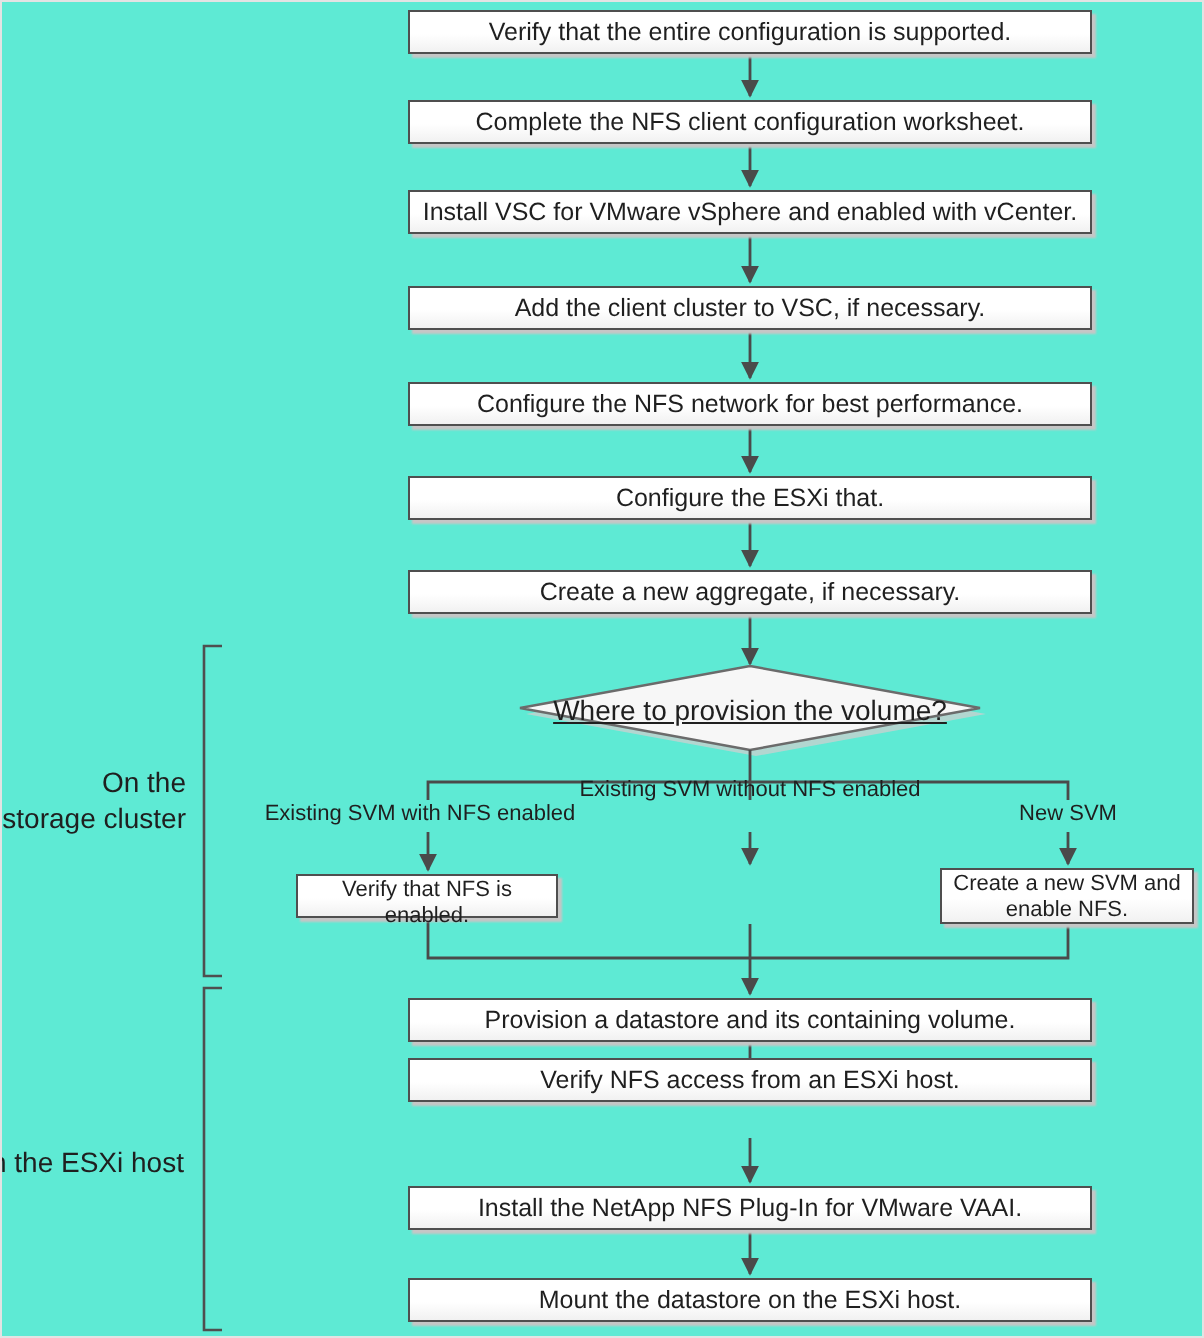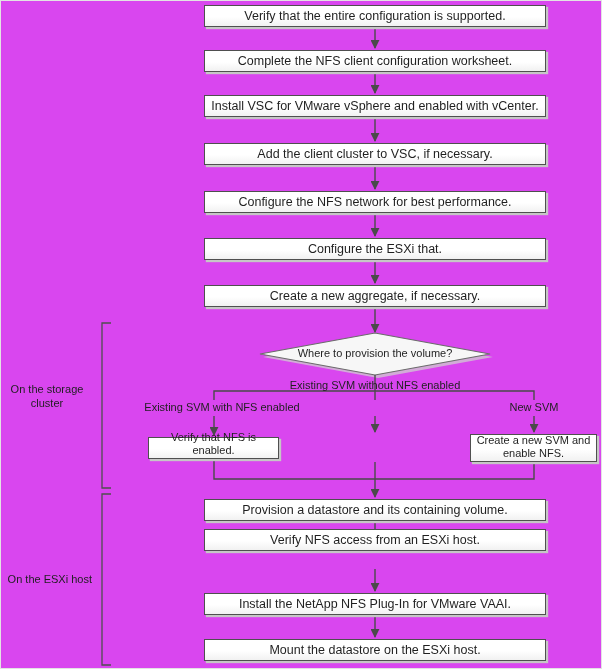--- a/index.html
+++ b/index.html
@@ -1,20 +1,20 @@
 <!DOCTYPE html>
 <html><head>
 <meta charset="utf-8">
 <title>Flowchart</title>
 <style>
   html,body{margin:0;padding:0;background:#fff;}
   #canvas{
     position:relative;
     width:602px;height:669px;
-    background:#d946ef;
+    background:#5eead4;
     border:1px solid #e3e3e3;
     box-sizing:border-box;
     font-family:"Liberation Sans","DejaVu Sans",sans-serif;
     color:#1f1f1f;
     overflow:hidden;
   }
   .step-box{
     position:absolute;
     left:203px;width:342px;height:22px;
     box-sizing:border-box;
@@ -24,43 +24,44 @@
     display:flex;align-items:center;justify-content:center;
     font-size:12.5px;
     white-space:nowrap;
   }
   .branch-box{
     position:absolute;
     box-sizing:border-box;
     border:1px solid #4f4f4f;
     background:linear-gradient(180deg,#ffffff 55%,#f1f1f1 100%);
     box-shadow:2px 2px 1px #c6c6c6;
-    display:flex;align-items:flex-end;justify-content:center;
+    display:flex;align-items:flex-start;justify-content:center;
     font-size:11px;line-height:1.2;
     text-align:center;
     padding:1px 4px;
   }
   .branch-label{
     position:absolute;
     font-size:11px;
     text-align:center;
     white-space:nowrap;
   }
   .section-label{
     position:absolute;
-    font-size:11px;line-height:1.3;
-    text-align:center;
+    font-size:14px;line-height:1.3;
+    text-align:right;
     color:#1f1f1f;
   }
   .decision-text{
     position:absolute;
     left:264px;top:346px;width:220px;
     text-align:center;
-    font-size:11px;
+    font-size:14px;
     white-space:nowrap;
+    text-decoration:underline;
   }
   svg.connectors{position:absolute;left:0;top:0;}
 </style>
 </head>
 <body>
 
 <div id="canvas">
 
   <svg class="connectors" width="602" height="669" viewBox="0 0 602 669">
     <defs>
@@ -127,22 +128,22 @@
     </div>
   <div class="step-box" style="top:237px">
       <span>Configure the ESXi that.</span>
     </div>
   <div class="step-box" style="top:284px">
       <span>Create a new aggregate, if necessary.</span>
     </div>
 
   <div class="decision-text">Where to provision the volume?</div>
 
-  <div class="branch-label" style="left:141px;top:400px;width:160px">Existing SVM with NFS enabled</div>
-  <div class="branch-label" style="left:284px;top:378px;width:180px">Existing SVM without NFS enabled</div>
+  <div class="branch-label" style="left:129px;top:400px;width:160px">Existing SVM with NFS enabled</div>
+  <div class="branch-label" style="left:284px;top:388px;width:180px">Existing SVM without NFS enabled</div>
   <div class="branch-label" style="left:473px;top:400px;width:120px">New SVM</div>
 
   <div class="branch-box" style="left:147px;top:436px;width:131px;height:22px">
       <span>Verify that NFS is enabled.</span>
     </div>
   <div class="branch-box" style="left:469px;top:433px;width:127px;height:28px">
       <span>Create a new SVM and enable NFS.</span>
     </div>
 
   <div class="step-box" style="top:498px">

